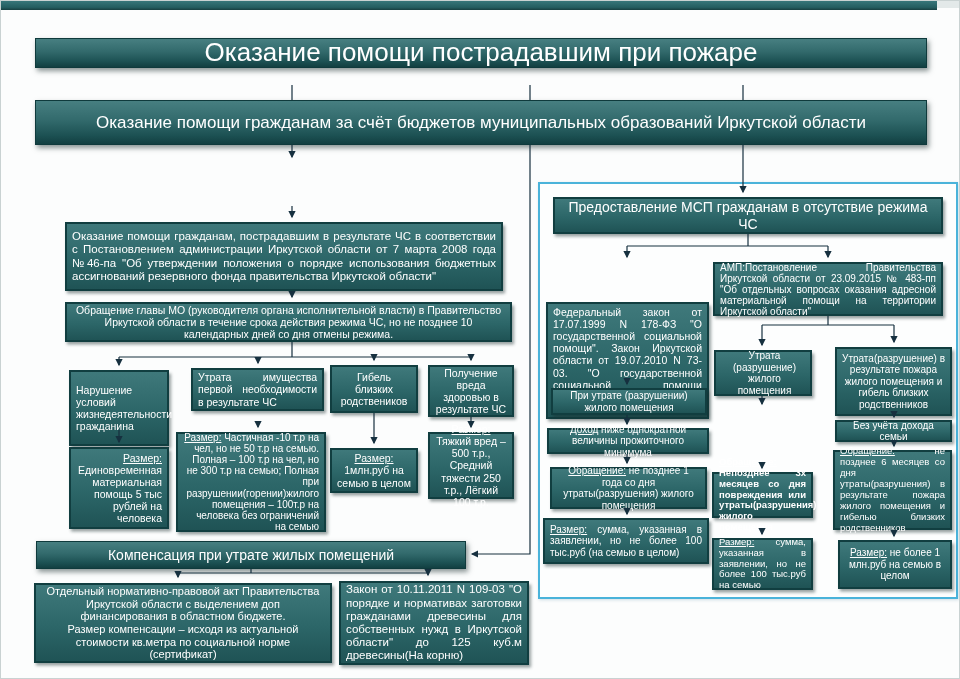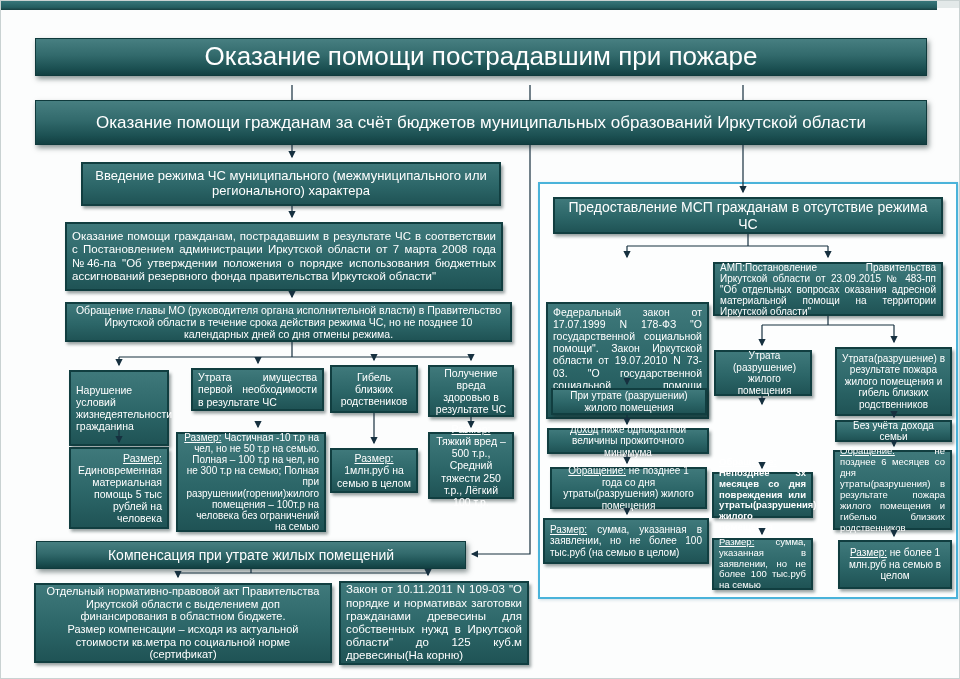--- a/index.html
+++ b/index.html
@@ -36,30 +36,27 @@
   .w{fill:none;stroke:#16303f;stroke-width:1.2;}
 </style>
 </head>
 <body>
 
 <div class="page">
 
   <div class="topstrip"></div>
   <div class="topstrip-end"></div>
 
-  <div class="bx banner center" style="left:34px;top:37px;width:892px;height:38px;font-size:26px;">
+  <div class="bx banner center" style="left:34px;top:37px;width:892px;height:30px;font-size:26px;">
     <div class="tx"><span>Оказание помощи пострадавшим при пожаре</span></div>
   </div>
   <div class="bx banner center" style="left:34px;top:99px;width:892px;height:45px;font-size:17px;">
     <div class="tx"><span>Оказание помощи гражданам за счёт бюджетов муниципальных образований Иркутской области</span></div>
   </div>
 
-  <div class="bx center" style="left:80px;top:161px;width:420px;height:44px;font-size:13px;">
-    <div class="tx"><span>Введение режима ЧС муниципального (межмуниципального или регионального) характера</span></div>
-  </div>
 
   <div class="bx just" style="left:64px;top:221px;width:438px;height:69px;font-size:11.5px;">
     <div class="tx"><span>Оказание помощи гражданам, пострадавшим в результате ЧС в соответствии с Постановлением администрации Иркутской области от 7 марта 2008 года №46-па "Об утверждении положения о порядке использования бюджетных ассигнований резервного фонда правительства Иркутской области"</span></div>
   </div>
 
   <div class="bx center" style="left:64px;top:301px;width:447px;height:40px;font-size:10.5px;">
     <div class="tx"><span>Обращение главы МО (руководителя органа исполнительной власти) в Правительство Иркутской области в течение срока действия режима ЧС, но не позднее 10 календарных дней со дня отмены режима.</span></div>
   </div>
 
   <div class="bx just" style="left:68px;top:369px;width:100px;height:76px;font-size:10.5px;">

